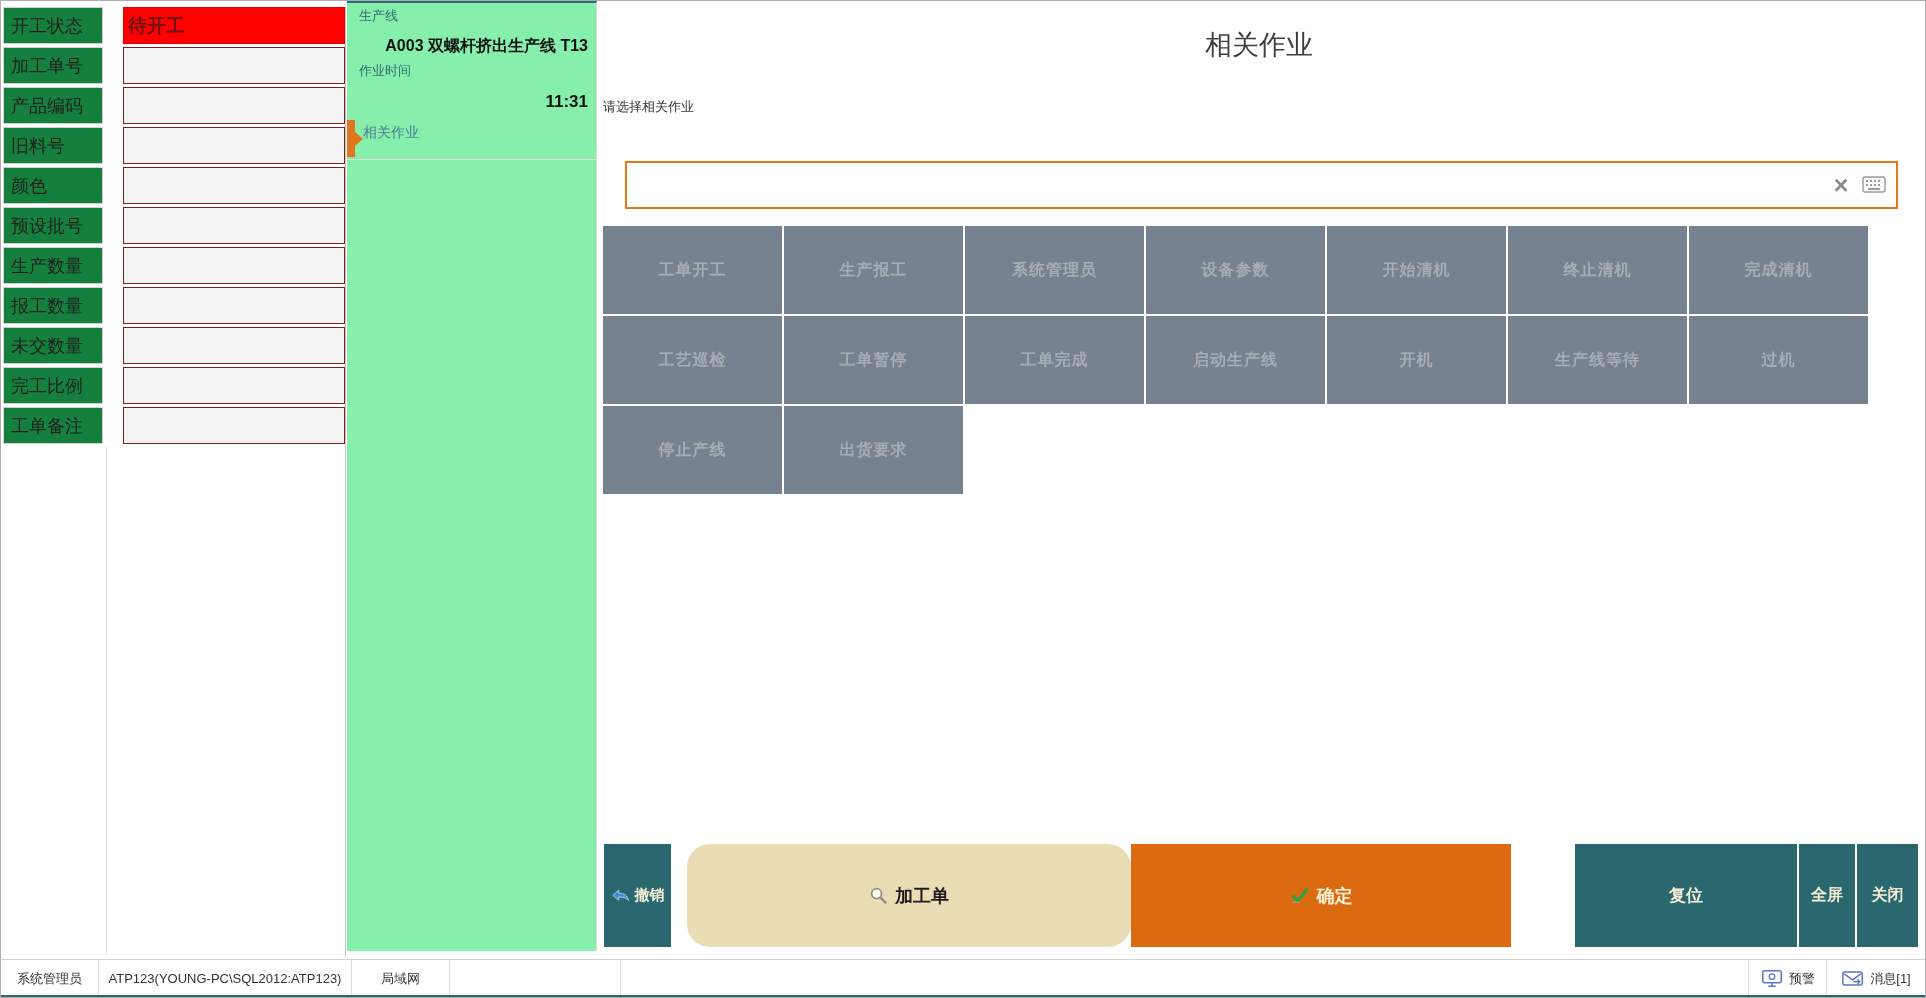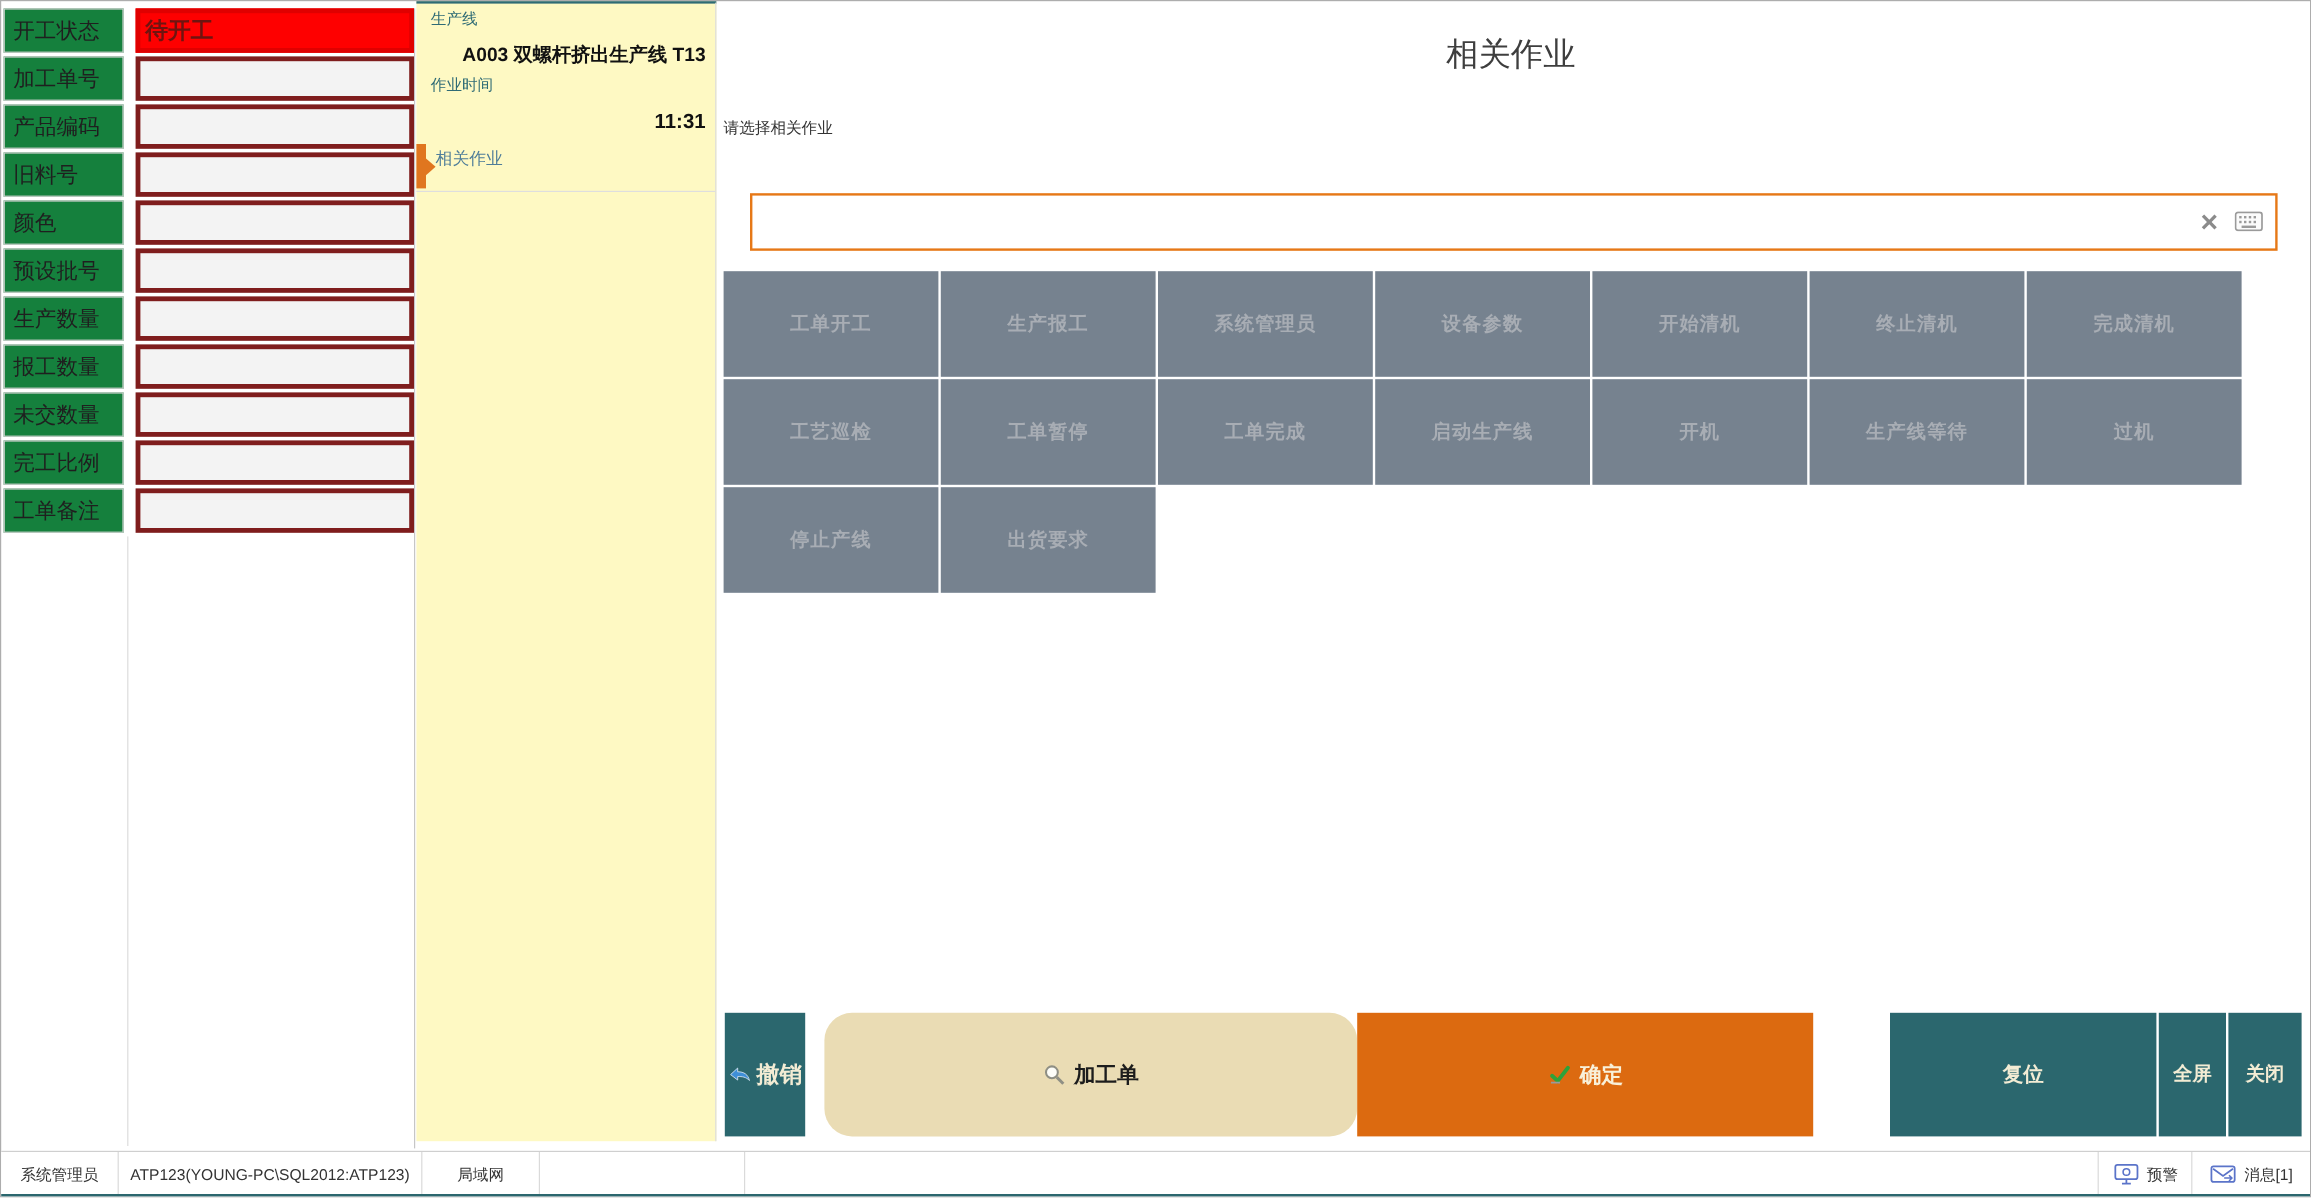--- a/index.html
+++ b/index.html
@@ -17,34 +17,34 @@
     border-right: 1px solid #c6c6c6;
     display: flex; flex-direction: column;
   }
   .side-row { display: flex; height: 37px; margin-bottom: 3px; flex: none; }
   .side-label {
     width: 100px; background: #15803d; border: 1px solid #d2d2d2;
     font-size: 18px; color: #1f1f1f; display: flex; align-items: center;
     padding-left: 7px; white-space: nowrap;
   }
   .side-value {
-    flex: 1; margin-left: 10px; background: #f3f3f3; border: 4px solid #7f1d1d;
+    flex: 1; margin-left: 20px; background: #f3f3f3; border: 1px solid #7f1d1d;
     font-size: 18px; color: #333; display: flex; align-items: center; padding-left: 4px;
     white-space: nowrap; overflow: hidden;
   }
   .side-value.highlight {
     background: #fe0000; color: #6e1410; font-weight: bold; font-size: 19px;
     border-color: #e00000;
   }
   .side-filler { flex: 1; width: 104px; border-right: 1px solid #dcdcdc; }
 
   
   .panel {
     position: absolute; left: 346px; top: 0; width: 250px; bottom: 46px;
-    background: #fef9c3; border-right: 1px solid #dcdcdc;
+    background: #86efac; border-right: 1px solid #dcdcdc;
     border-top: 2px solid #2e6b74;
   }
   .panel-label { position: absolute; left: 12px; font-size: 13px; color: #2f6b75; white-space: nowrap; }
   .panel-line-label { top: 4px; }
   .panel-line-value {
     position: absolute; right: 8px; top: 33px; font-size: 16px; font-weight: bold;
     color: #111; white-space: nowrap;
   }
   .panel-time-label { top: 59px; }
   .panel-time-value {
@@ -93,21 +93,21 @@
     letter-spacing: 1px; cursor: pointer;
   }
 
   
   .footer-btn {
     position: absolute; top: 843px; height: 103px; border: none; cursor: pointer;
     display: flex; align-items: center; justify-content: center; gap: 7px;
     font-family: "Liberation Sans", sans-serif; font-weight: bold; white-space: nowrap;
   }
   .btn-teal { background: #2b676e; color: #f3ecd4; }
-  .btn-undo { left: 603px; width: 67px; font-size: 19px; gap: 4px; }
+  .btn-undo { left: 603px; width: 67px; font-size: 15px; gap: 4px; }
   .btn-worksheet { left: 686px; width: 444px; background: #eadcb4; color: #1c1c1c; font-size: 18px; border-radius: 23px; }
   .btn-confirm { left: 1130px; width: 380px; background: #dc6a10; color: #f8f0d9; font-size: 18px; }
   .btn-reset { left: 1574px; width: 222px; font-size: 17px; }
   .btn-fullscreen { left: 1798px; width: 56px; font-size: 16px; }
   .btn-close { left: 1856px; width: 61px; font-size: 16px; }
 
   
   .statusbar {
     position: absolute; left: 0; right: 0; top: 958px; height: 38px;
     background: #ffffff; border-top: 1px solid #cfcfcf;

